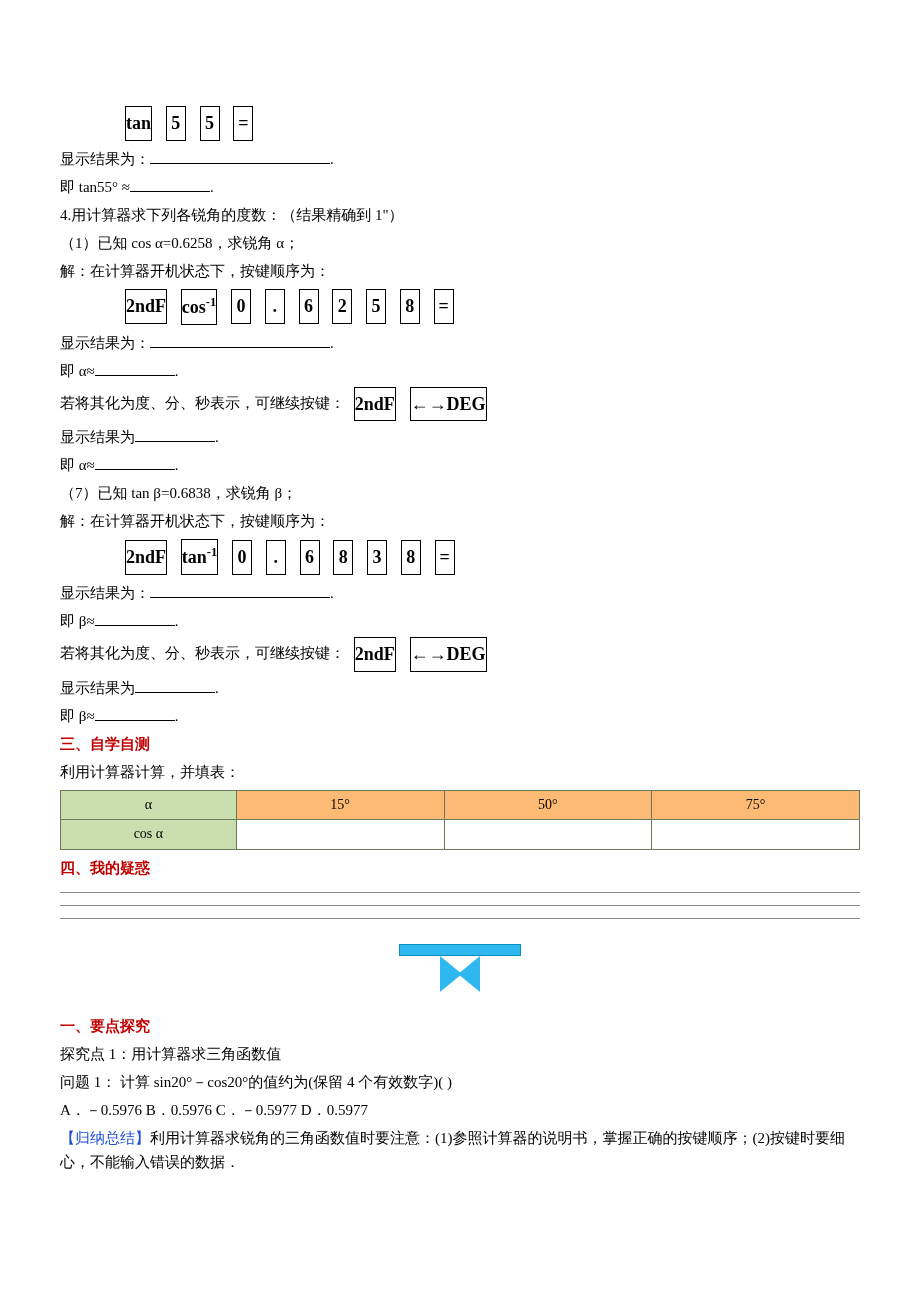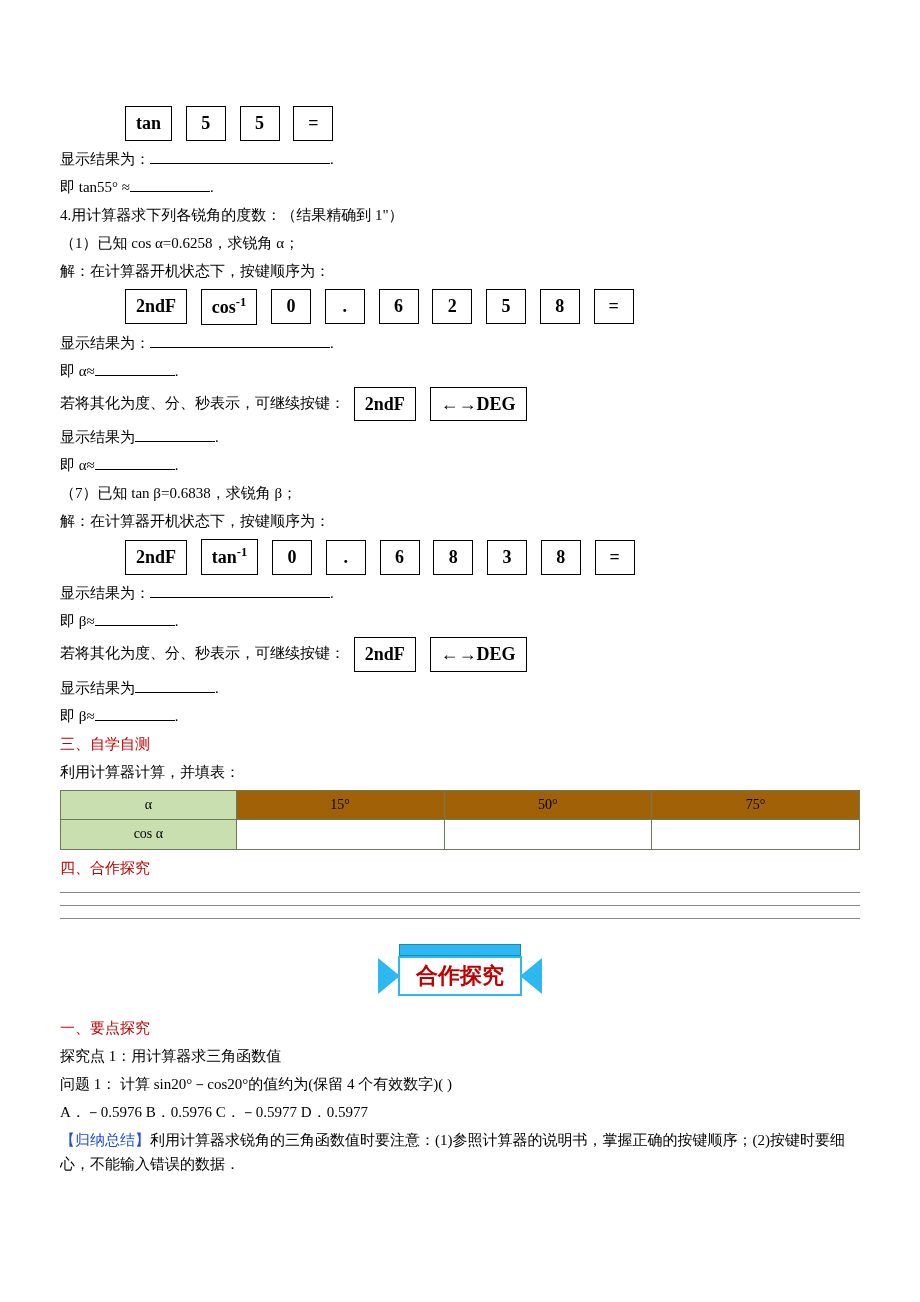--- a/index.html
+++ b/index.html
@@ -7,60 +7,60 @@
     font-size: 15px;
     line-height: 1.6;
     max-width: 920px;
     margin: 0;
     padding: 100px 60px 60px 60px;
     color: #000;
   }
   .key {
     display: inline-block;
     border: 1.5px solid #000;
-    padding: 2px 10px;
+    padding: 2px 0;
     font-weight: bold;
     font-size: 18px;
     min-width: 18px;
     text-align: center;
     margin: 0 5px;
     font-family: "Times New Roman", serif;
     vertical-align: middle;
   }
   .key-row { margin: 6px 0; }
   .key-row.indented { padding-left: 60px; }
   .blank {
     display: inline-block;
     border-bottom: 1px solid #000;
     min-width: 80px;
     vertical-align: baseline;
   }
   .blank.long { min-width: 180px; }
   p { margin: 4px 0; }
   .red { color: #c00000; }
   .blue { color: #1d4ed8; }
-  .heading { font-weight: normal; }
+  .heading { font-weight: bold; }
   .bold { font-weight: normal; }
   table {
     width: 100%;
     border-collapse: collapse;
     margin: 6px 0;
   }
   th, td {
     border: 1px solid #6a7a5a;
     padding: 3px 8px;
     text-align: center;
     font-size: 14px;
   }
   th {
     background: #cadfb0;
     font-weight: normal;
   }
   thead th.grey {
-    background: #a16207;
+    background: #fdba74;
   }
   .hr-line {
     border: none;
     border-top: 1px solid #888;
     margin: 12px 0;
   }
   .banner-wrap {
     text-align: center;
     margin: 25px 0 15px 0;
   }
@@ -181,31 +181,30 @@
   <tbody>
     <tr>
         <th class="serif">cos α</th>
         <td></td>
         <td></td>
         <td></td>
       </tr>
   </tbody>
 </table>
 
-<p class="red heading">四、合作探究</p>
+<p class="red heading">四、我的疑惑</p>
 <hr class="hr-line">
 <hr class="hr-line">
 <hr class="hr-line">
 
 <div class="banner-wrap">
   <div class="banner">
     <div class="banner-top"></div>
     <div class="banner-main">
       <div class="chev left"></div>
-      <div class="mid">合作探究</div>
       <div class="chev right"></div>
     </div>
   </div>
 </div>
 
 <p class="red heading">一、要点探究</p>
 <p class="bold">探究点 1：用计算器求三角函数值</p>
 <p><span class="bold">问题 1：</span><span>  计算 sin20°－cos20°的值约为(保留 4 个有效数字)(        )</span></p>
 <p class="serif">A．－0.5976        B．0.5976        C．－0.5977        D．0.5977</p>
 <p><span class="blue">【归纳总结】</span><span>利用计算器求锐角的三角函数值时要注意：(1)参照计算器的说明书，掌握正确的按键顺序；(2)按键时要细心，不能输入错误的数据．</span></p>

